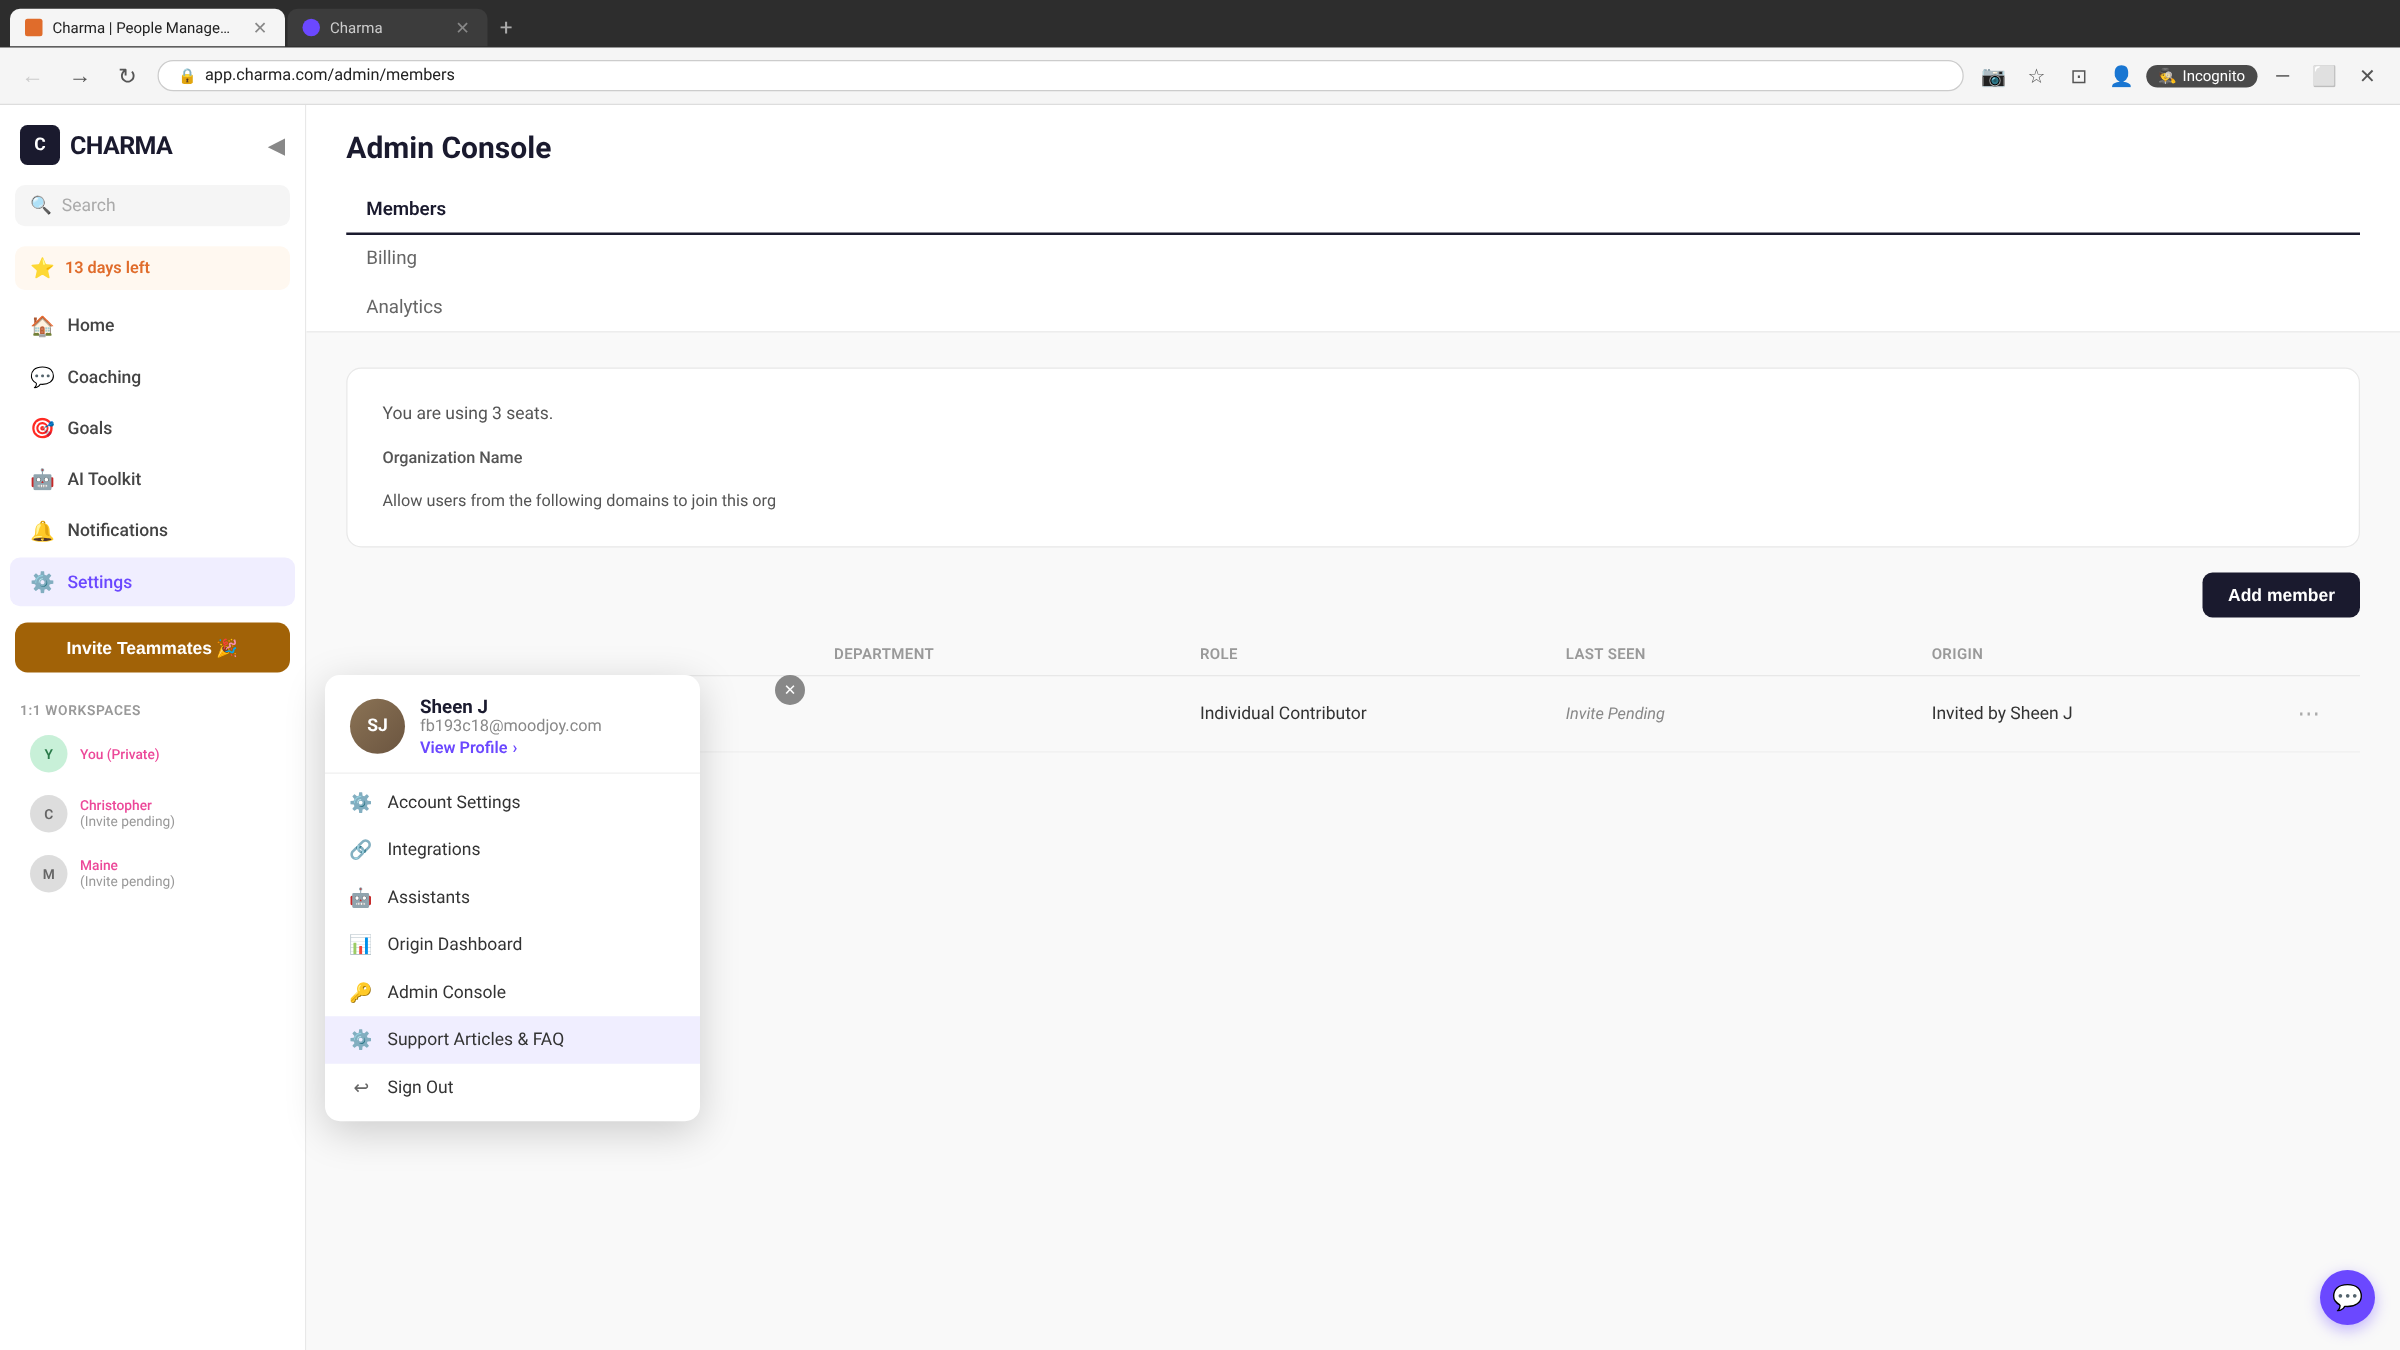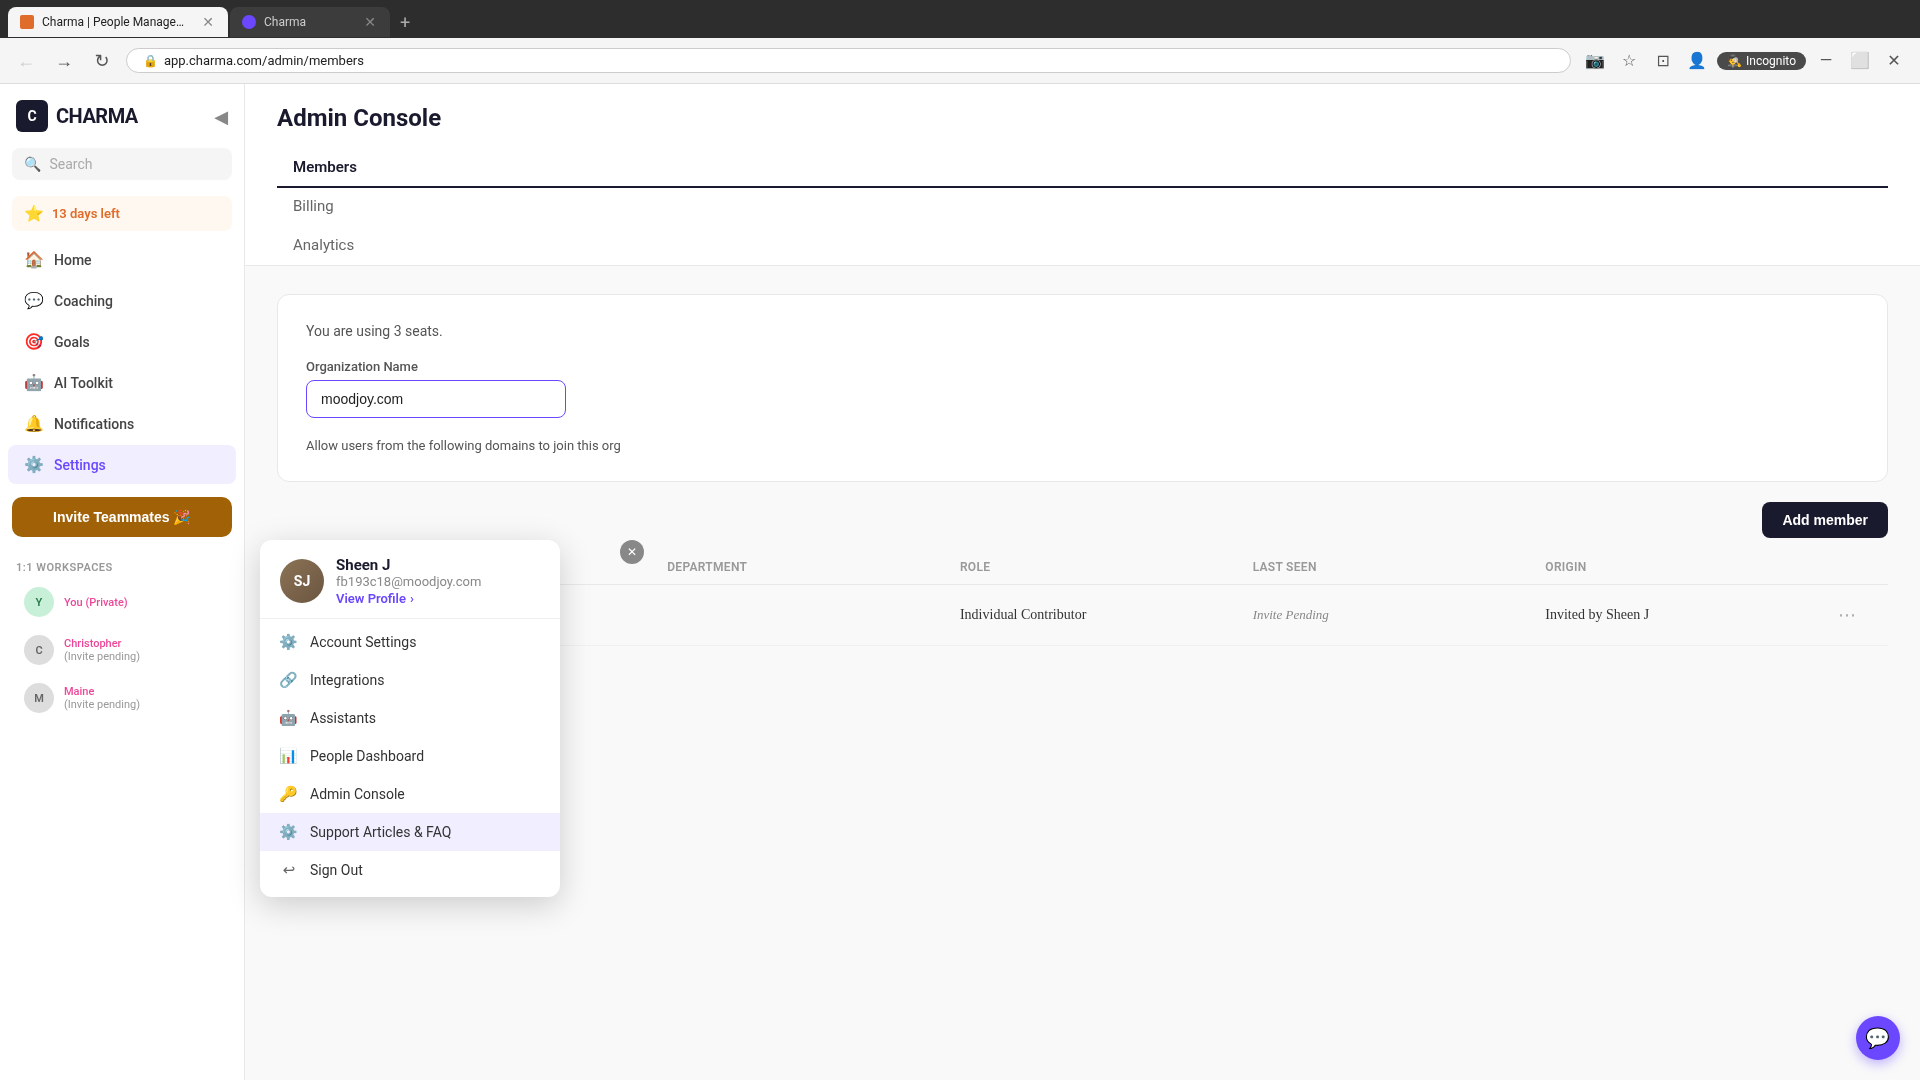--- a/index.html
+++ b/index.html
@@ -75,21 +75,21 @@
     .section-subtitle { font-size: 14px; color: #555; margin-bottom: 20px; }
 
     .form-label { font-size: 13px; color: #555; margin-bottom: 6px; font-weight: 500; }
     .form-input { width: 260px; padding: 10px 14px; border: 1.5px solid #6b48ff; border-radius: 8px; font-size: 14px; color: #222; background: white; outline: none; }
 
     .add-member-btn { background: #1a1a2e; color: white; border: none; border-radius: 8px; padding: 10px 20px; font-size: 14px; font-weight: 600; cursor: pointer; }
 
     .members-table { width: 100%; }
     .table-header { display: flex; padding: 10px 0; border-bottom: 1px solid #e8e8e8; }
     .th { font-size: 12px; color: #999; font-weight: 600; text-transform: uppercase; letter-spacing: 0.3px; }
-    .table-row { display: flex; align-items: center; padding: 14px 0; border-bottom: 1px solid #f0f0f0; font-family: Liberation Serif, serif; }
+    .table-row { display: flex; align-items: center; padding: 14px 0; border-bottom: 1px solid #f0f0f0; }
     .td { font-size: 14px; color: #333; }
     .col-name { flex: 2; display: flex; align-items: center; gap: 10px; }
     .col-dept { flex: 1.5; }
     .col-role { flex: 1.5; }
     .col-last-seen { flex: 1.5; }
     .col-origin { flex: 1.5; }
     .col-actions { width: 50px; }
     .member-avatar { width: 32px; height: 32px; border-radius: 50%; background: #c8e6ff; display: flex; align-items: center; justify-content: center; font-size: 12px; font-weight: 600; color: #1a5276; flex-shrink: 0; }
     .invite-pending { color: #888; font-style: italic; font-size: 13px; }
     .more-icon { color: #aaa; font-size: 18px; cursor: pointer; }
@@ -226,21 +226,20 @@
       <div class="tabs">
         <div class="tab-item active">Members</div>
         <div class="tab-item">Billing</div>
         <div class="tab-item">Analytics</div>
       </div>
     </div>
     <div class="main-body">
       <div class="section-card">
         <div class="section-subtitle">You are using 3 seats.</div>
         <div class="form-label">Organization Name</div>
-        <input class="form-input" type="text" value="moodjoy.com" style="">
         <p style="font-size:13px;color:#555;margin-top:20px;">Allow users from the following domains to join this org</p>
       </div>
 
       <div style="display:flex;justify-content:flex-end;margin-bottom:12px;">
         <button class="add-member-btn">Add member</button>
       </div>
 
       <div class="members-table">
         <div class="table-header">
           <div class="th col-name"></div>
@@ -292,21 +291,21 @@
   <div class="dropdown-item">
     <span class="dropdown-item-icon">🔗</span>
     <span>Integrations</span>
   </div>
   <div class="dropdown-item">
     <span class="dropdown-item-icon">🤖</span>
     <span>Assistants</span>
   </div>
   <div class="dropdown-item">
     <span class="dropdown-item-icon">📊</span>
-    <span>People Dashboard</span>
+    <span>Origin Dashboard</span>
   </div>
   <div class="dropdown-item">
     <span class="dropdown-item-icon">🔑</span>
     <span>Admin Console</span>
   </div>
   <div class="dropdown-item hovered">
     <span class="dropdown-item-icon">⚙️</span>
     <span>Support Articles &amp; FAQ</span>
   </div>
   <div class="dropdown-item">

